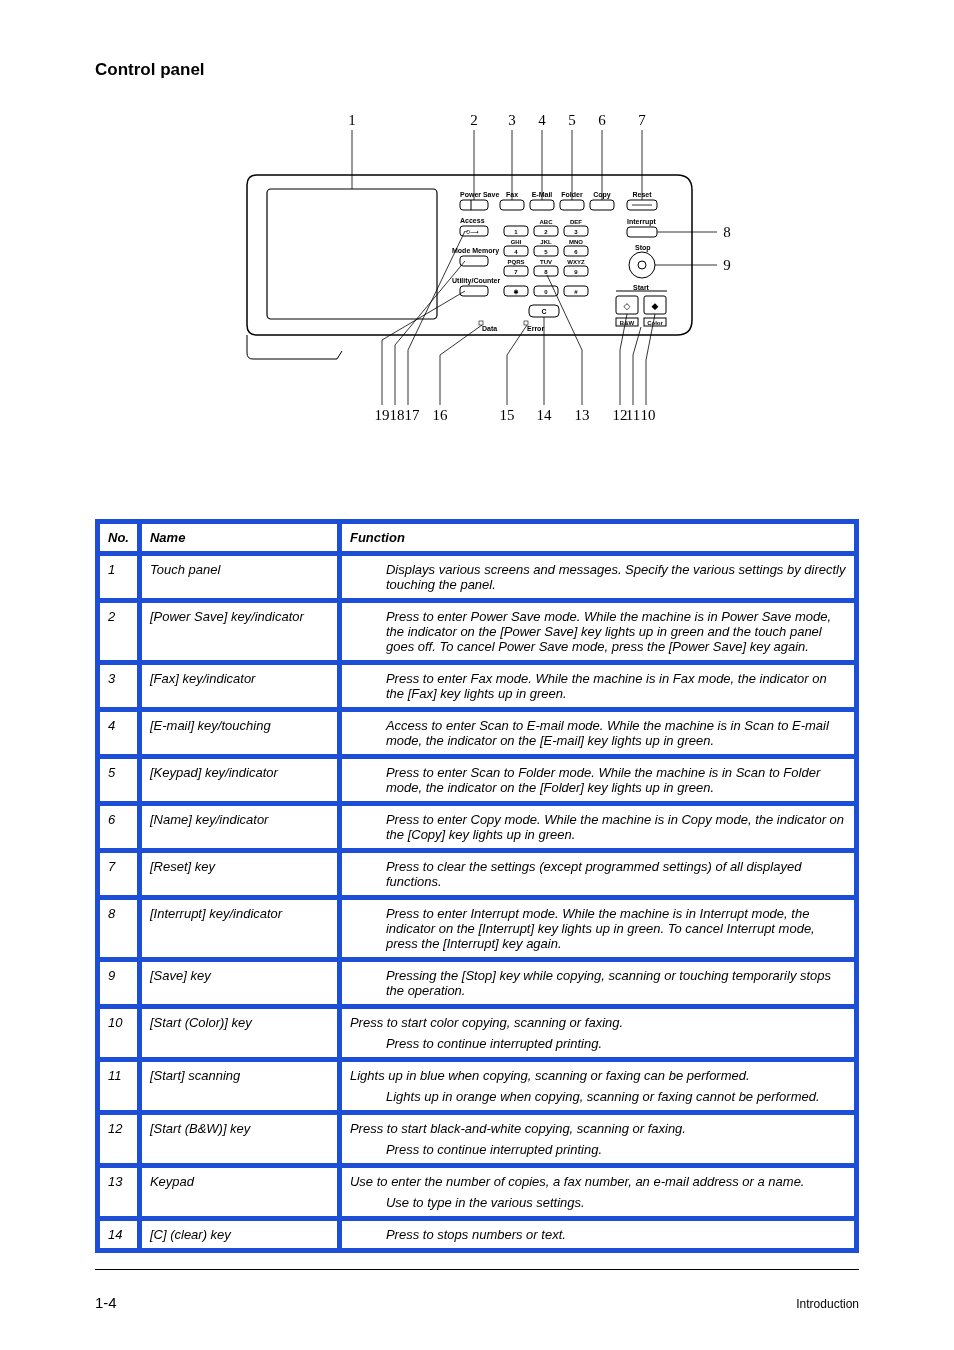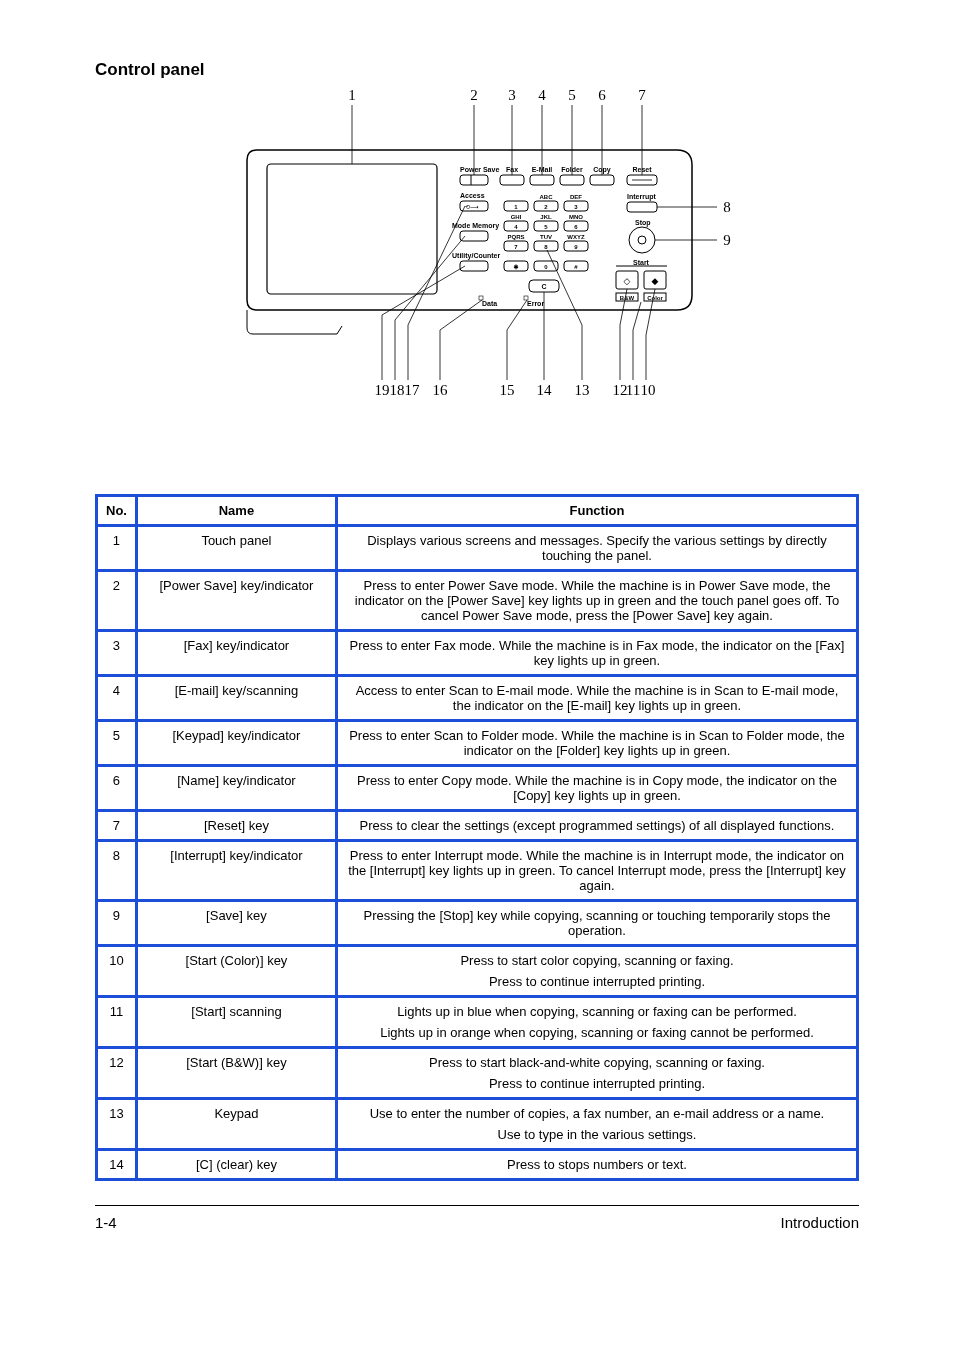--- a/index.html
+++ b/index.html
@@ -11,70 +11,73 @@
       font-family: Arial, Helvetica, sans-serif;
       background: #fff;
       color: #000;
       width: 954px;
       margin: 0 auto;
       padding: 60px 95px 40px 95px;
     }
     .section-title {
       font-weight: bold;
       font-size: 17px;
+      margin-bottom: 25px;
     }
     .diagram-area {
       width: 100%;
       text-align: center;
       margin-bottom: 30px;
     }
     .diagram-area svg {
       display: inline-block;
     }
     table.control-table {
       width: 100%;
       border-collapse: collapse;
       font-size: 13px;
     }
     table.control-table th,
     table.control-table td {
-      border: 3px solid #1d4ed8;
+      border: 5px solid #1d4ed8;
       padding: 6px 8px;
-      text-align: center;
+      text-align: left;
       vertical-align: top;
+      font-style: italic;
     }
     table.control-table th {
       font-weight: bold;
     }
     .col-no {
       width: 38px;
     }
     .col-name {
       width: 200px;
     }
     .footer-row {
       display: flex;
       justify-content: space-between;
       align-items: baseline;
-      margin-top: 24px;
-      padding-top: 8px;
+      margin-top: 16px;
+      padding-top: 24px;
       border-top: 1px solid #000;
       font-size: 15px;
     }
     .footer-left {
       font-size: 15px;
     }
     .footer-right {
-      font-size: 15px;
+      font-size: 12px;
     }
     .fn-para {
       margin-bottom: 6px;
     }
     .fn-para:last-child {
       margin-bottom: 0;
+      margin-left: 36px;
     }
     .dlabel {
       font-family: Arial, sans-serif;
       font-size: 7px;
       font-weight: bold;
     }
     .klabel {
       font-family: Arial, sans-serif;
       font-size: 6px;
       font-weight: bold;
@@ -273,21 +276,21 @@
       </tr>
       <tr>
         <td>3</td>
         <td>[Fax] key/indicator</td>
         <td>
           <div class="fn-para">Press to enter Fax mode. While the machine is in Fax mode, the indicator on the [Fax] key lights up in green.</div>
         </td>
       </tr>
       <tr>
         <td>4</td>
-        <td>[E-mail] key/scanning</td>
+        <td>[E-mail] key/touching</td>
         <td>
           <div class="fn-para">Access to enter Scan to E-mail mode. While the machine is in Scan to E-mail mode, the indicator on the [E-mail] key lights up in green.</div>
         </td>
       </tr>
       <tr>
         <td>5</td>
         <td>[Keypad] key/indicator</td>
         <td>
           <div class="fn-para">Press to enter Scan to Folder mode. While the machine is in Scan to Folder mode, the indicator on the [Folder] key lights up in green.</div>
         </td>

